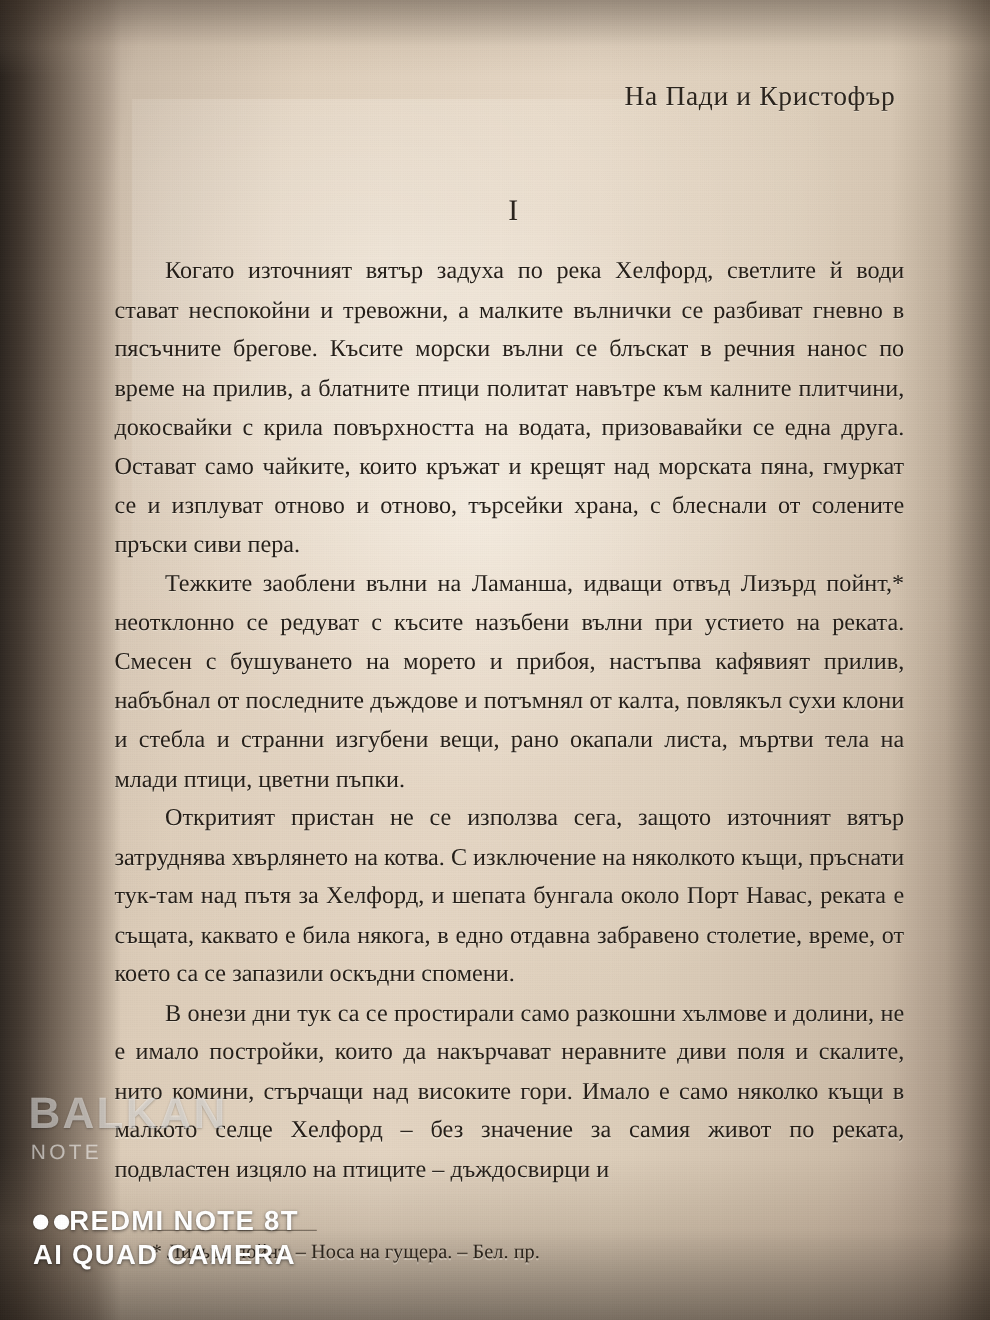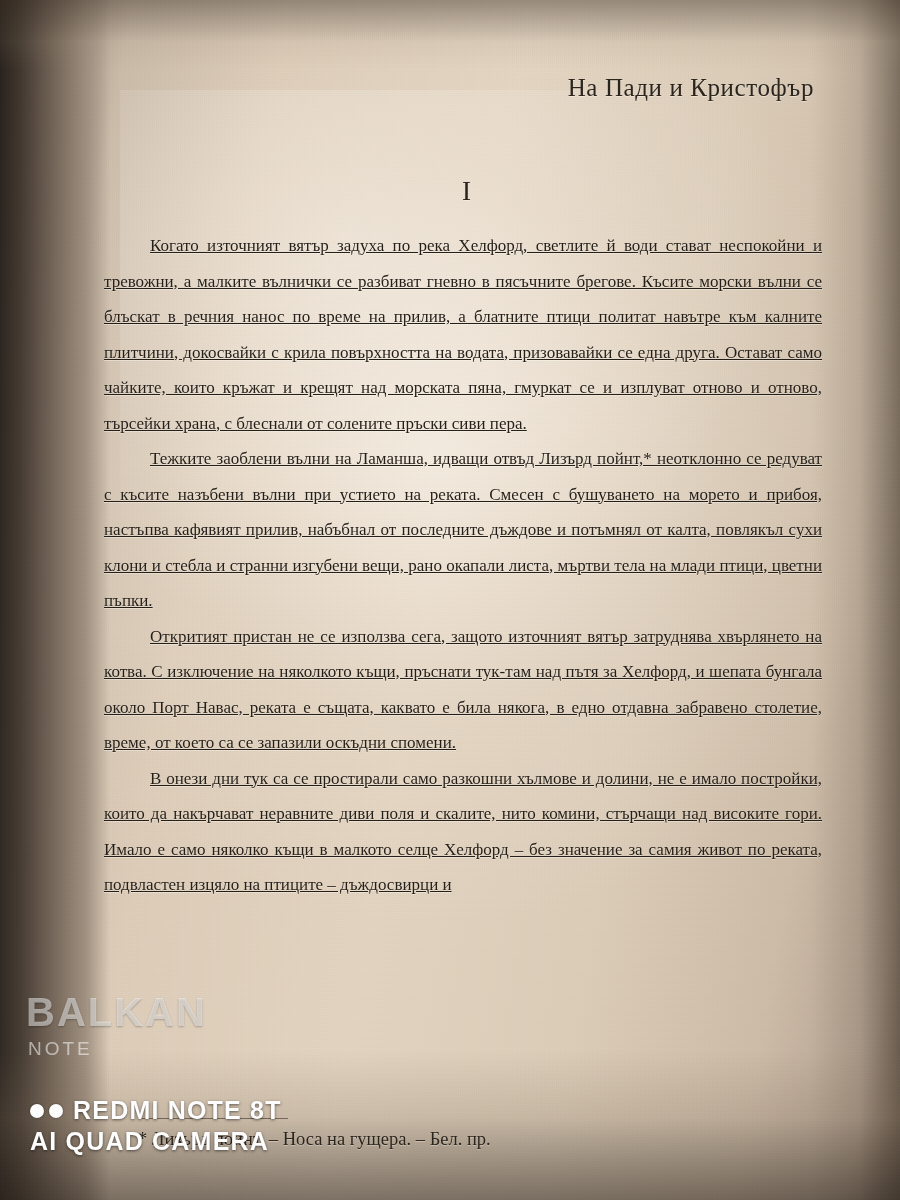--- a/index.html
+++ b/index.html
@@ -93,26 +93,25 @@
     font-size: 27px;
     color: #2a231c;
     letter-spacing: 1px;
     text-shadow: 0 1px 0 rgba(255,252,245,0.4);
   }
   .body-text {
     position: absolute;
     left: 0;
     top: 228px;
     width: 718px;
-    font-size: 17px;
+    font-size: 22px;
     line-height: 35.5px;
     color: #241e18;
     text-align: justify;
     text-shadow: 0 1px 0 rgba(255,252,245,0.38);
-    text-decoration: underline;
   }
   .body-text p {
     margin: 0;
     text-indent: 46px;
   }
   .footnote-rule {
     position: absolute;
     left: 34px;
     top: 1118px;
     width: 150px;
@@ -164,21 +163,20 @@
     left: 30px;
     top: 1096px;
     display: flex;
     flex-direction: column;
     gap: 2px;
     pointer-events: none;
   }
   .camstamp-row {
     display: flex;
     align-items: center;
-    gap: 10px;
   }
   .lens-dots {
     display: flex;
     gap: 5px;
     align-items: center;
   }
   .lens-dots i {
     display: block;
     width: 14px; height: 14px;
     border-radius: 50%;

